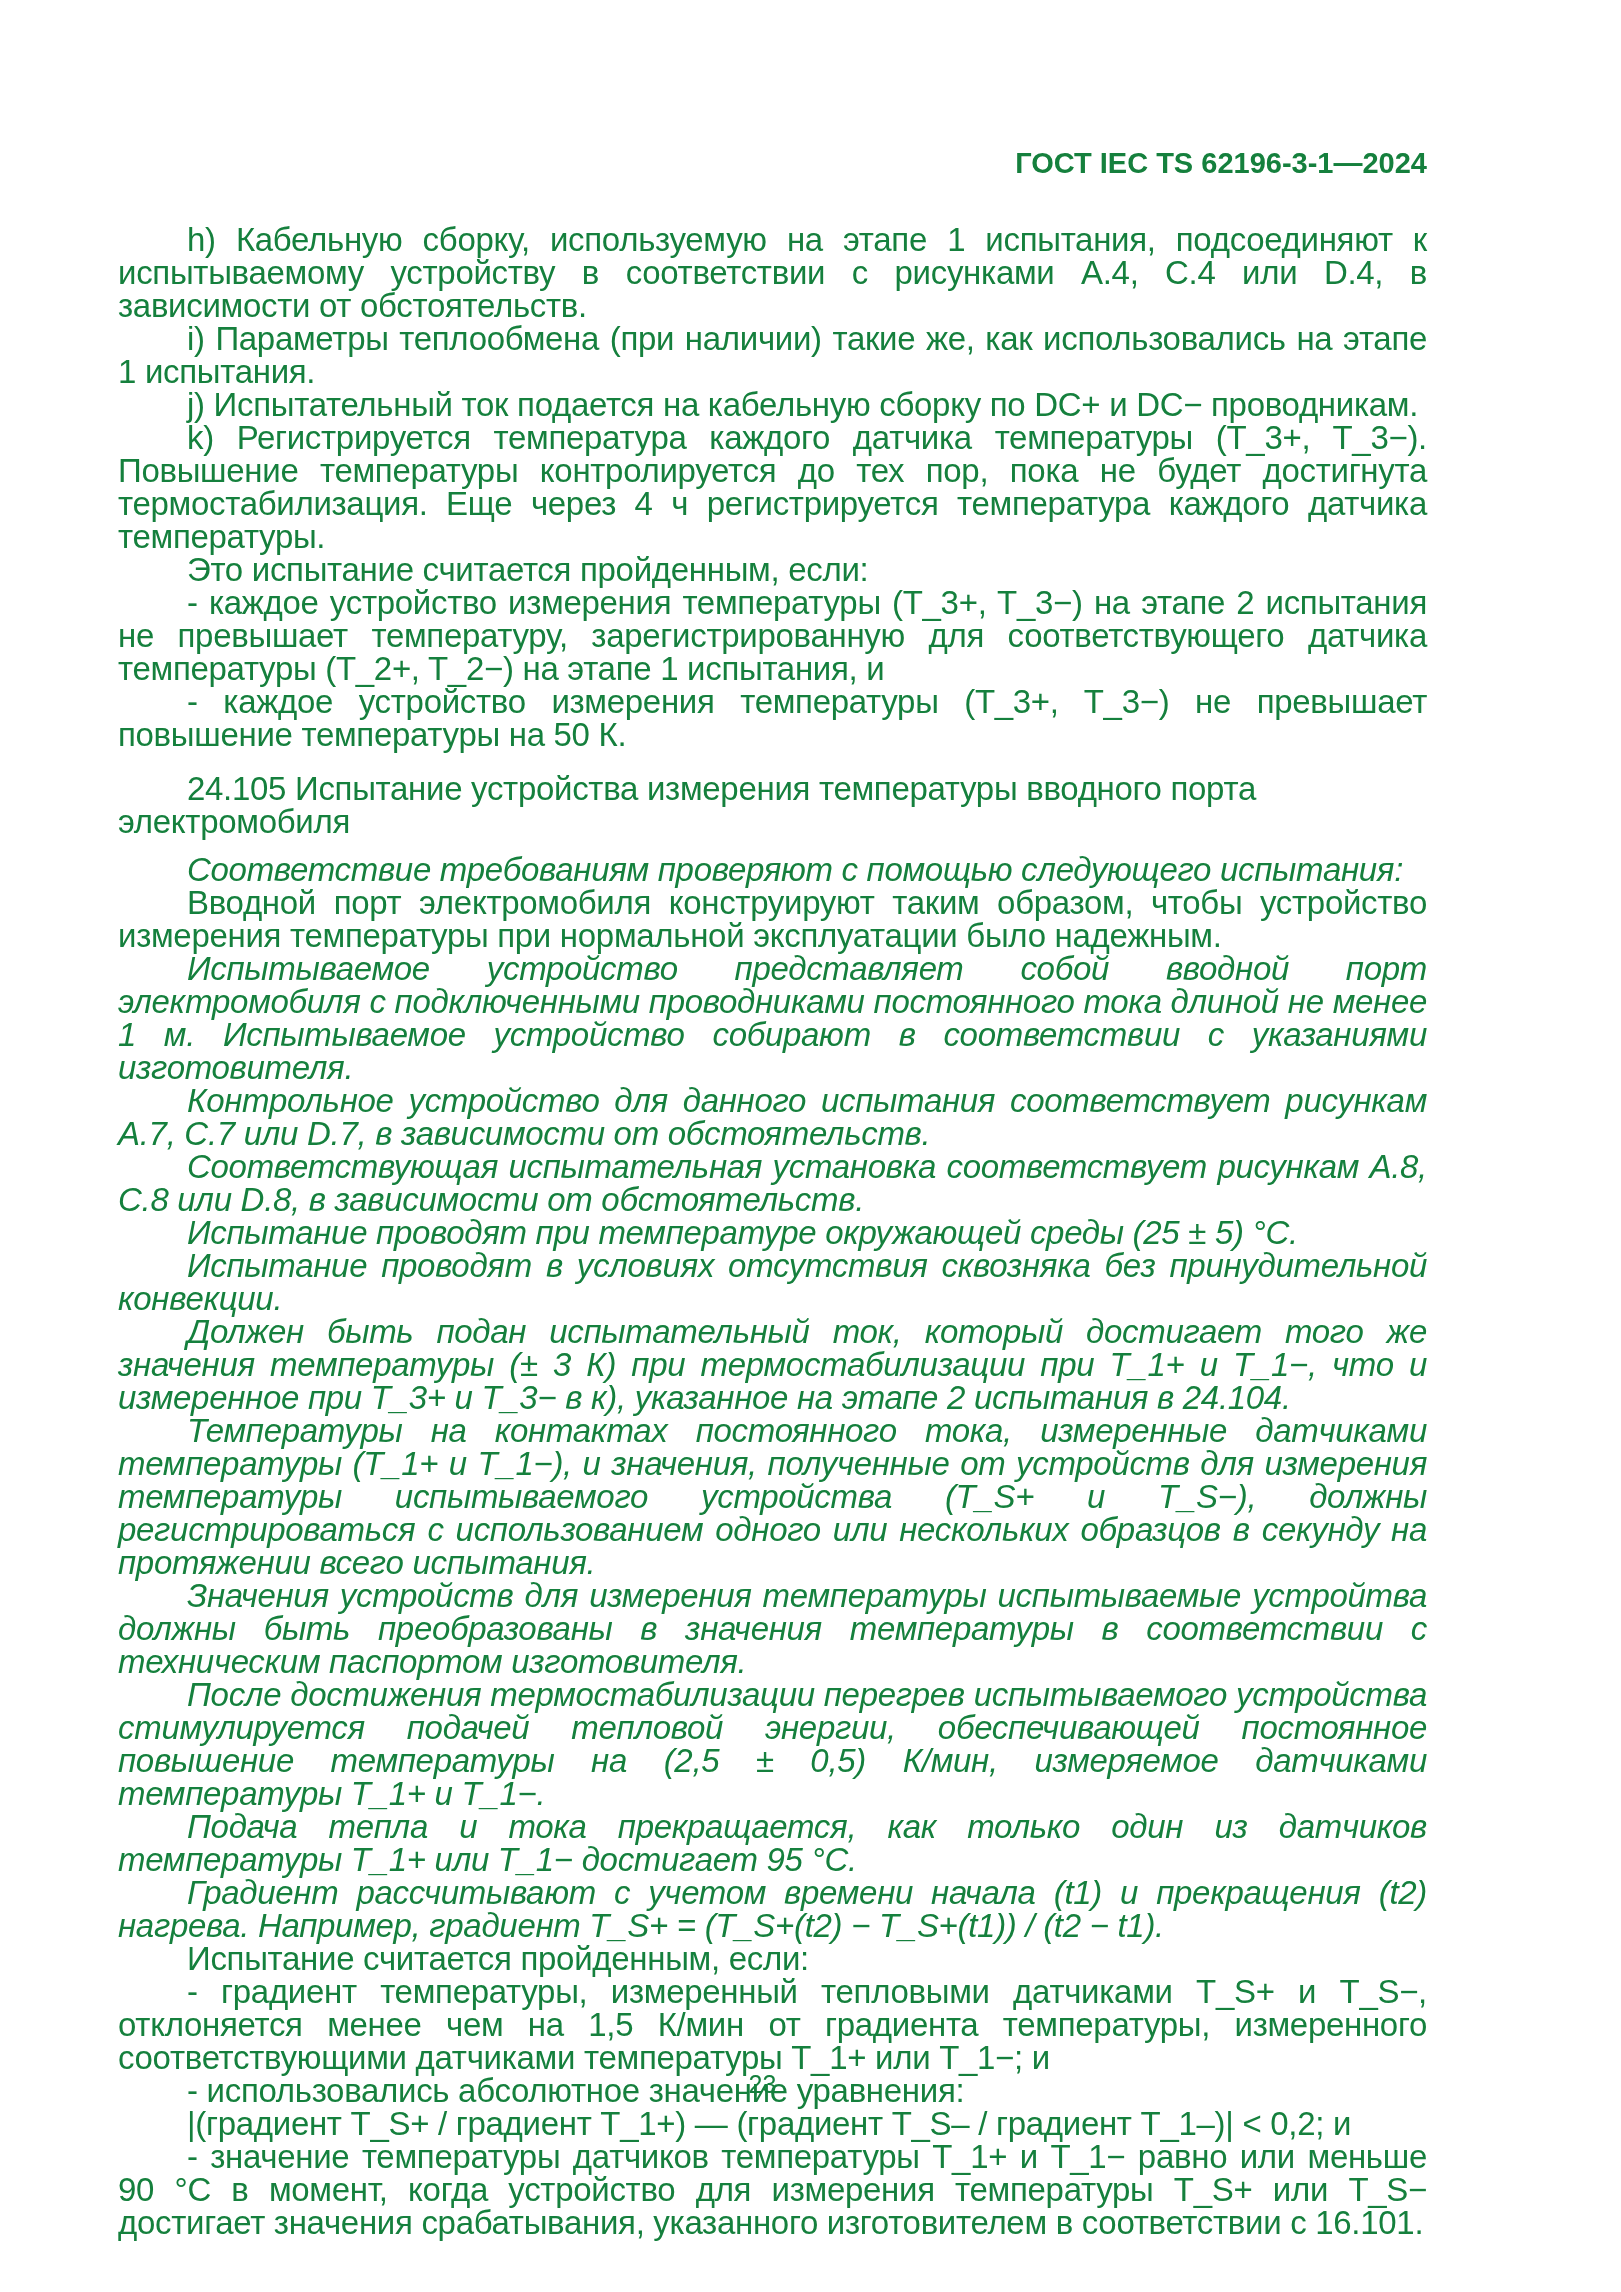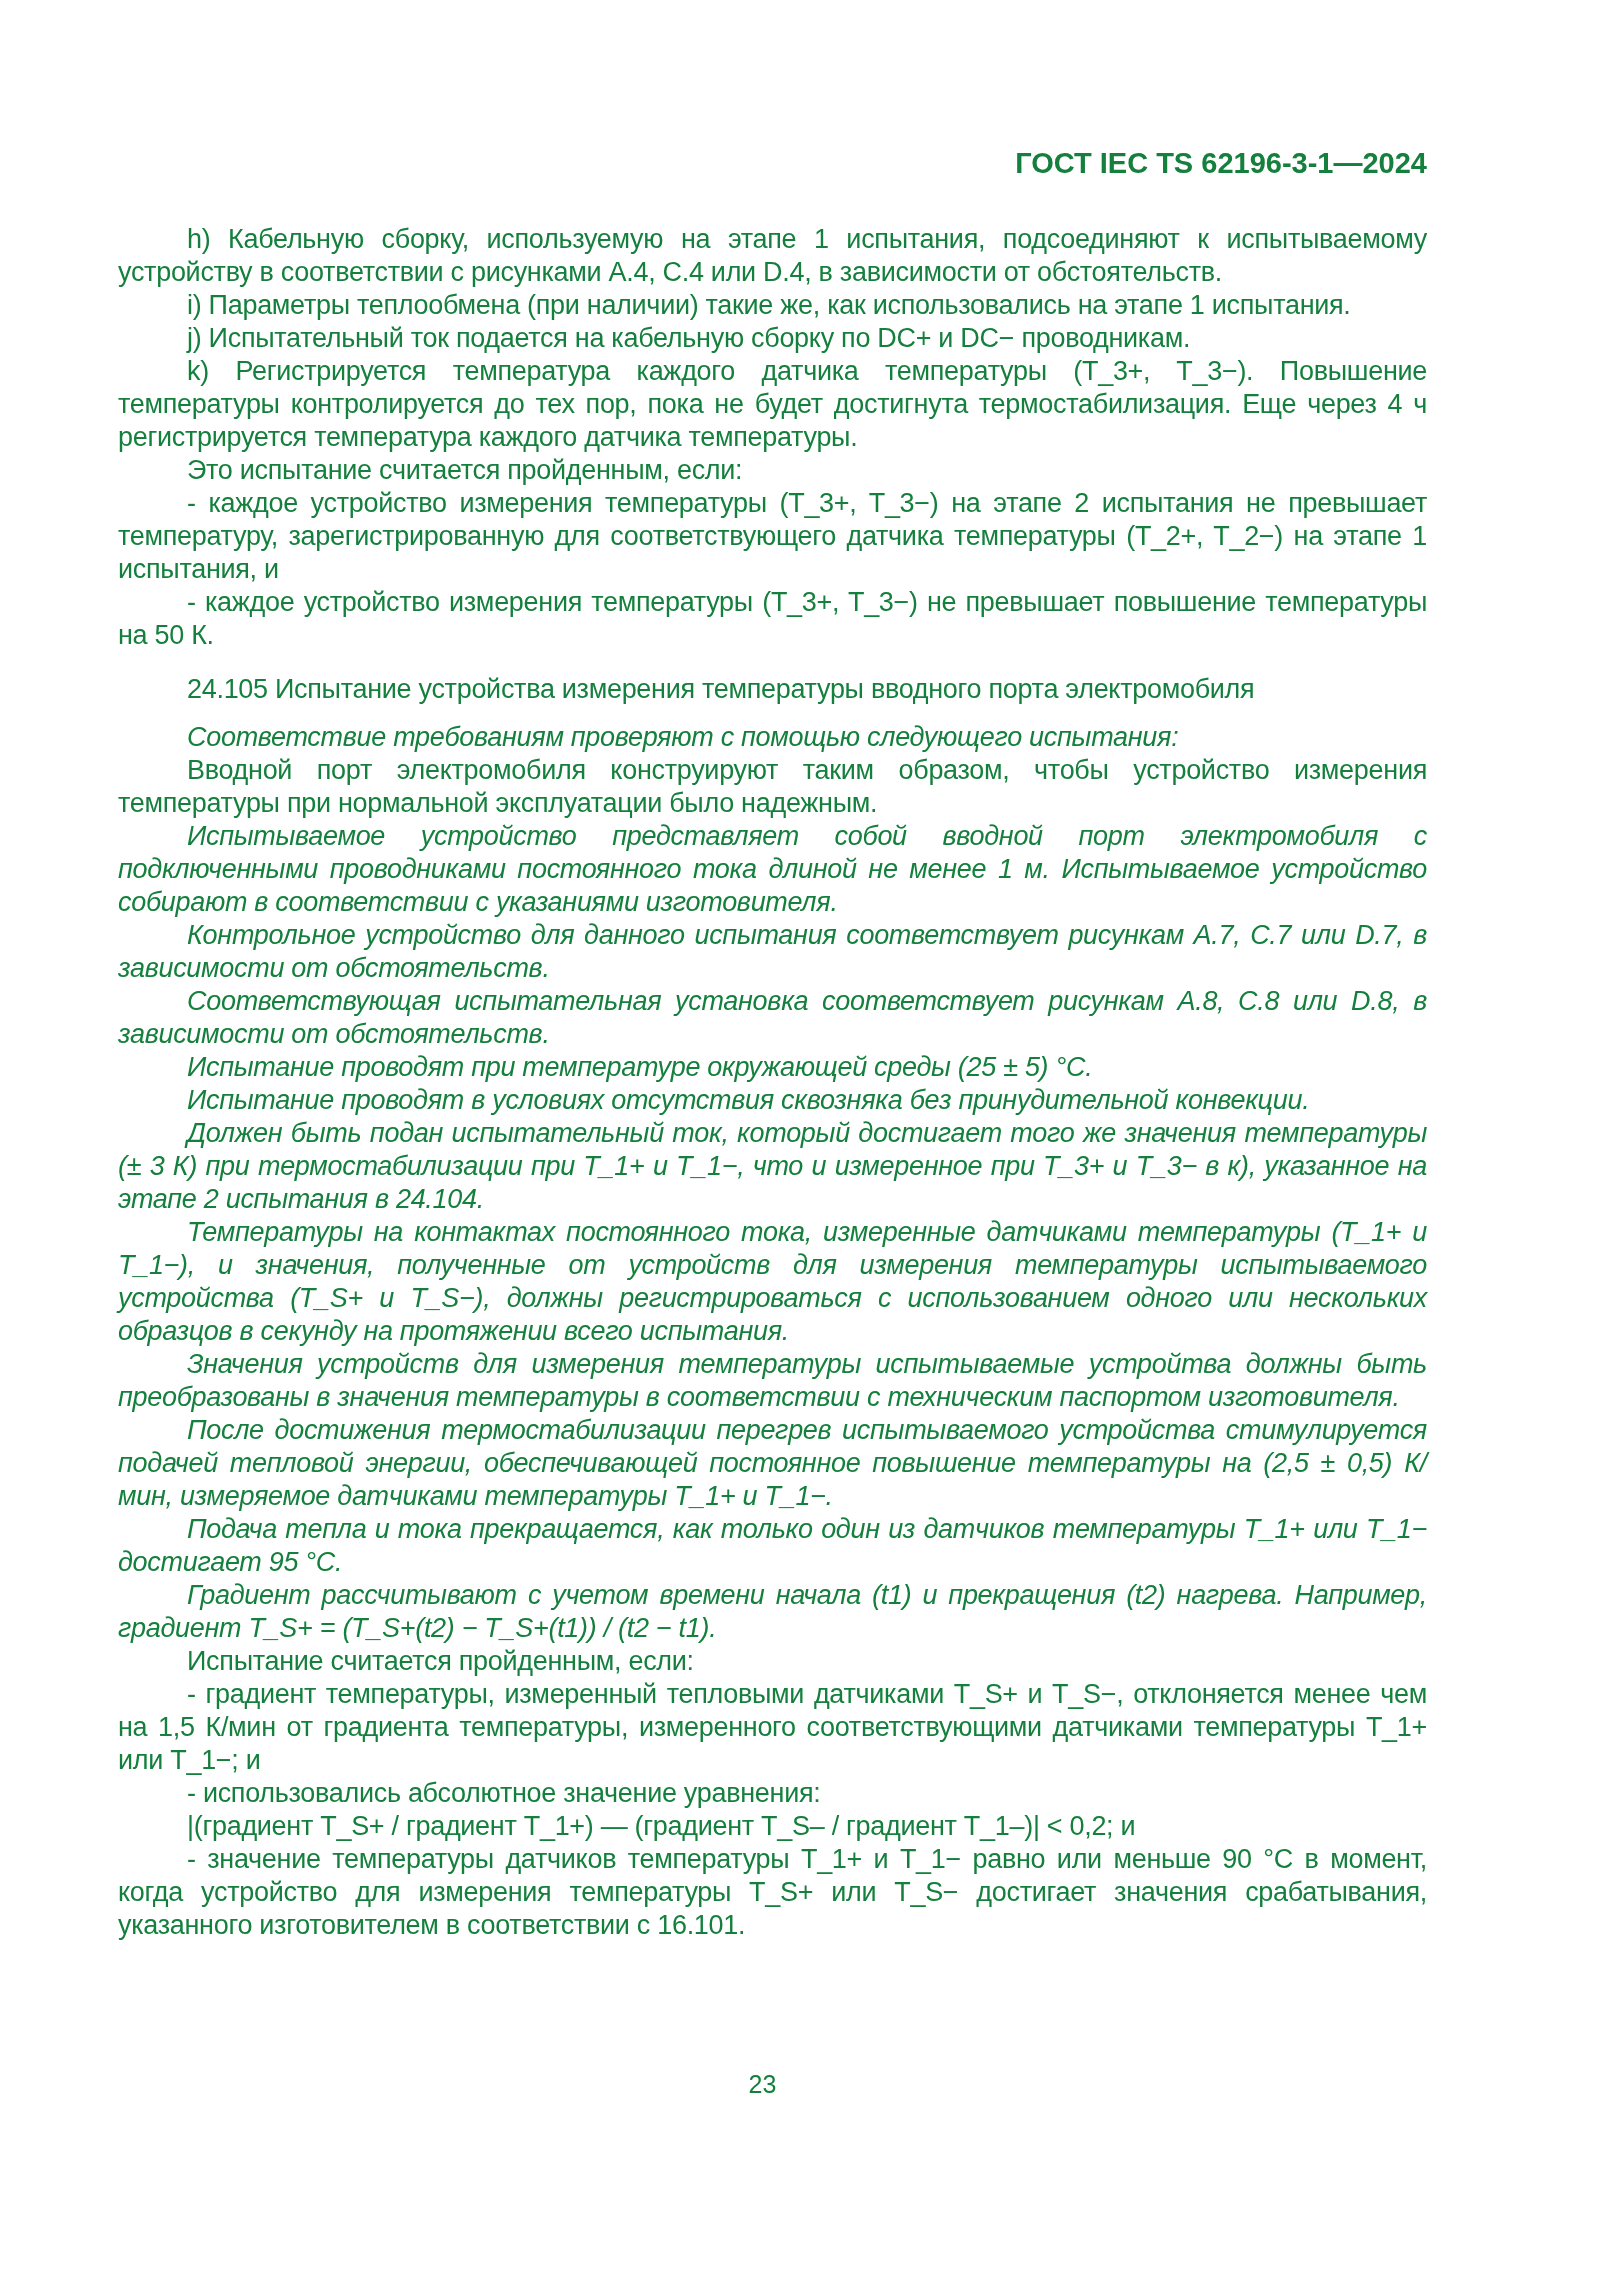--- a/index.html
+++ b/index.html
@@ -26,21 +26,21 @@
     font-size: 29px;
     line-height: 33px;
     font-weight: 700;
     letter-spacing: 0px;
   }
   .doc-body {
     position: absolute;
     top: 223px;
     left: 118px;
     width: 1309px;
-    font-size: 27px;
+    font-size: 33px;
     line-height: 33px;
     letter-spacing: -0.3px;
     text-align: justify;
     hyphens: auto;
     -webkit-hyphens: auto;
   }
   p.para {
     margin: 0;
     text-indent: 69px;
   }

